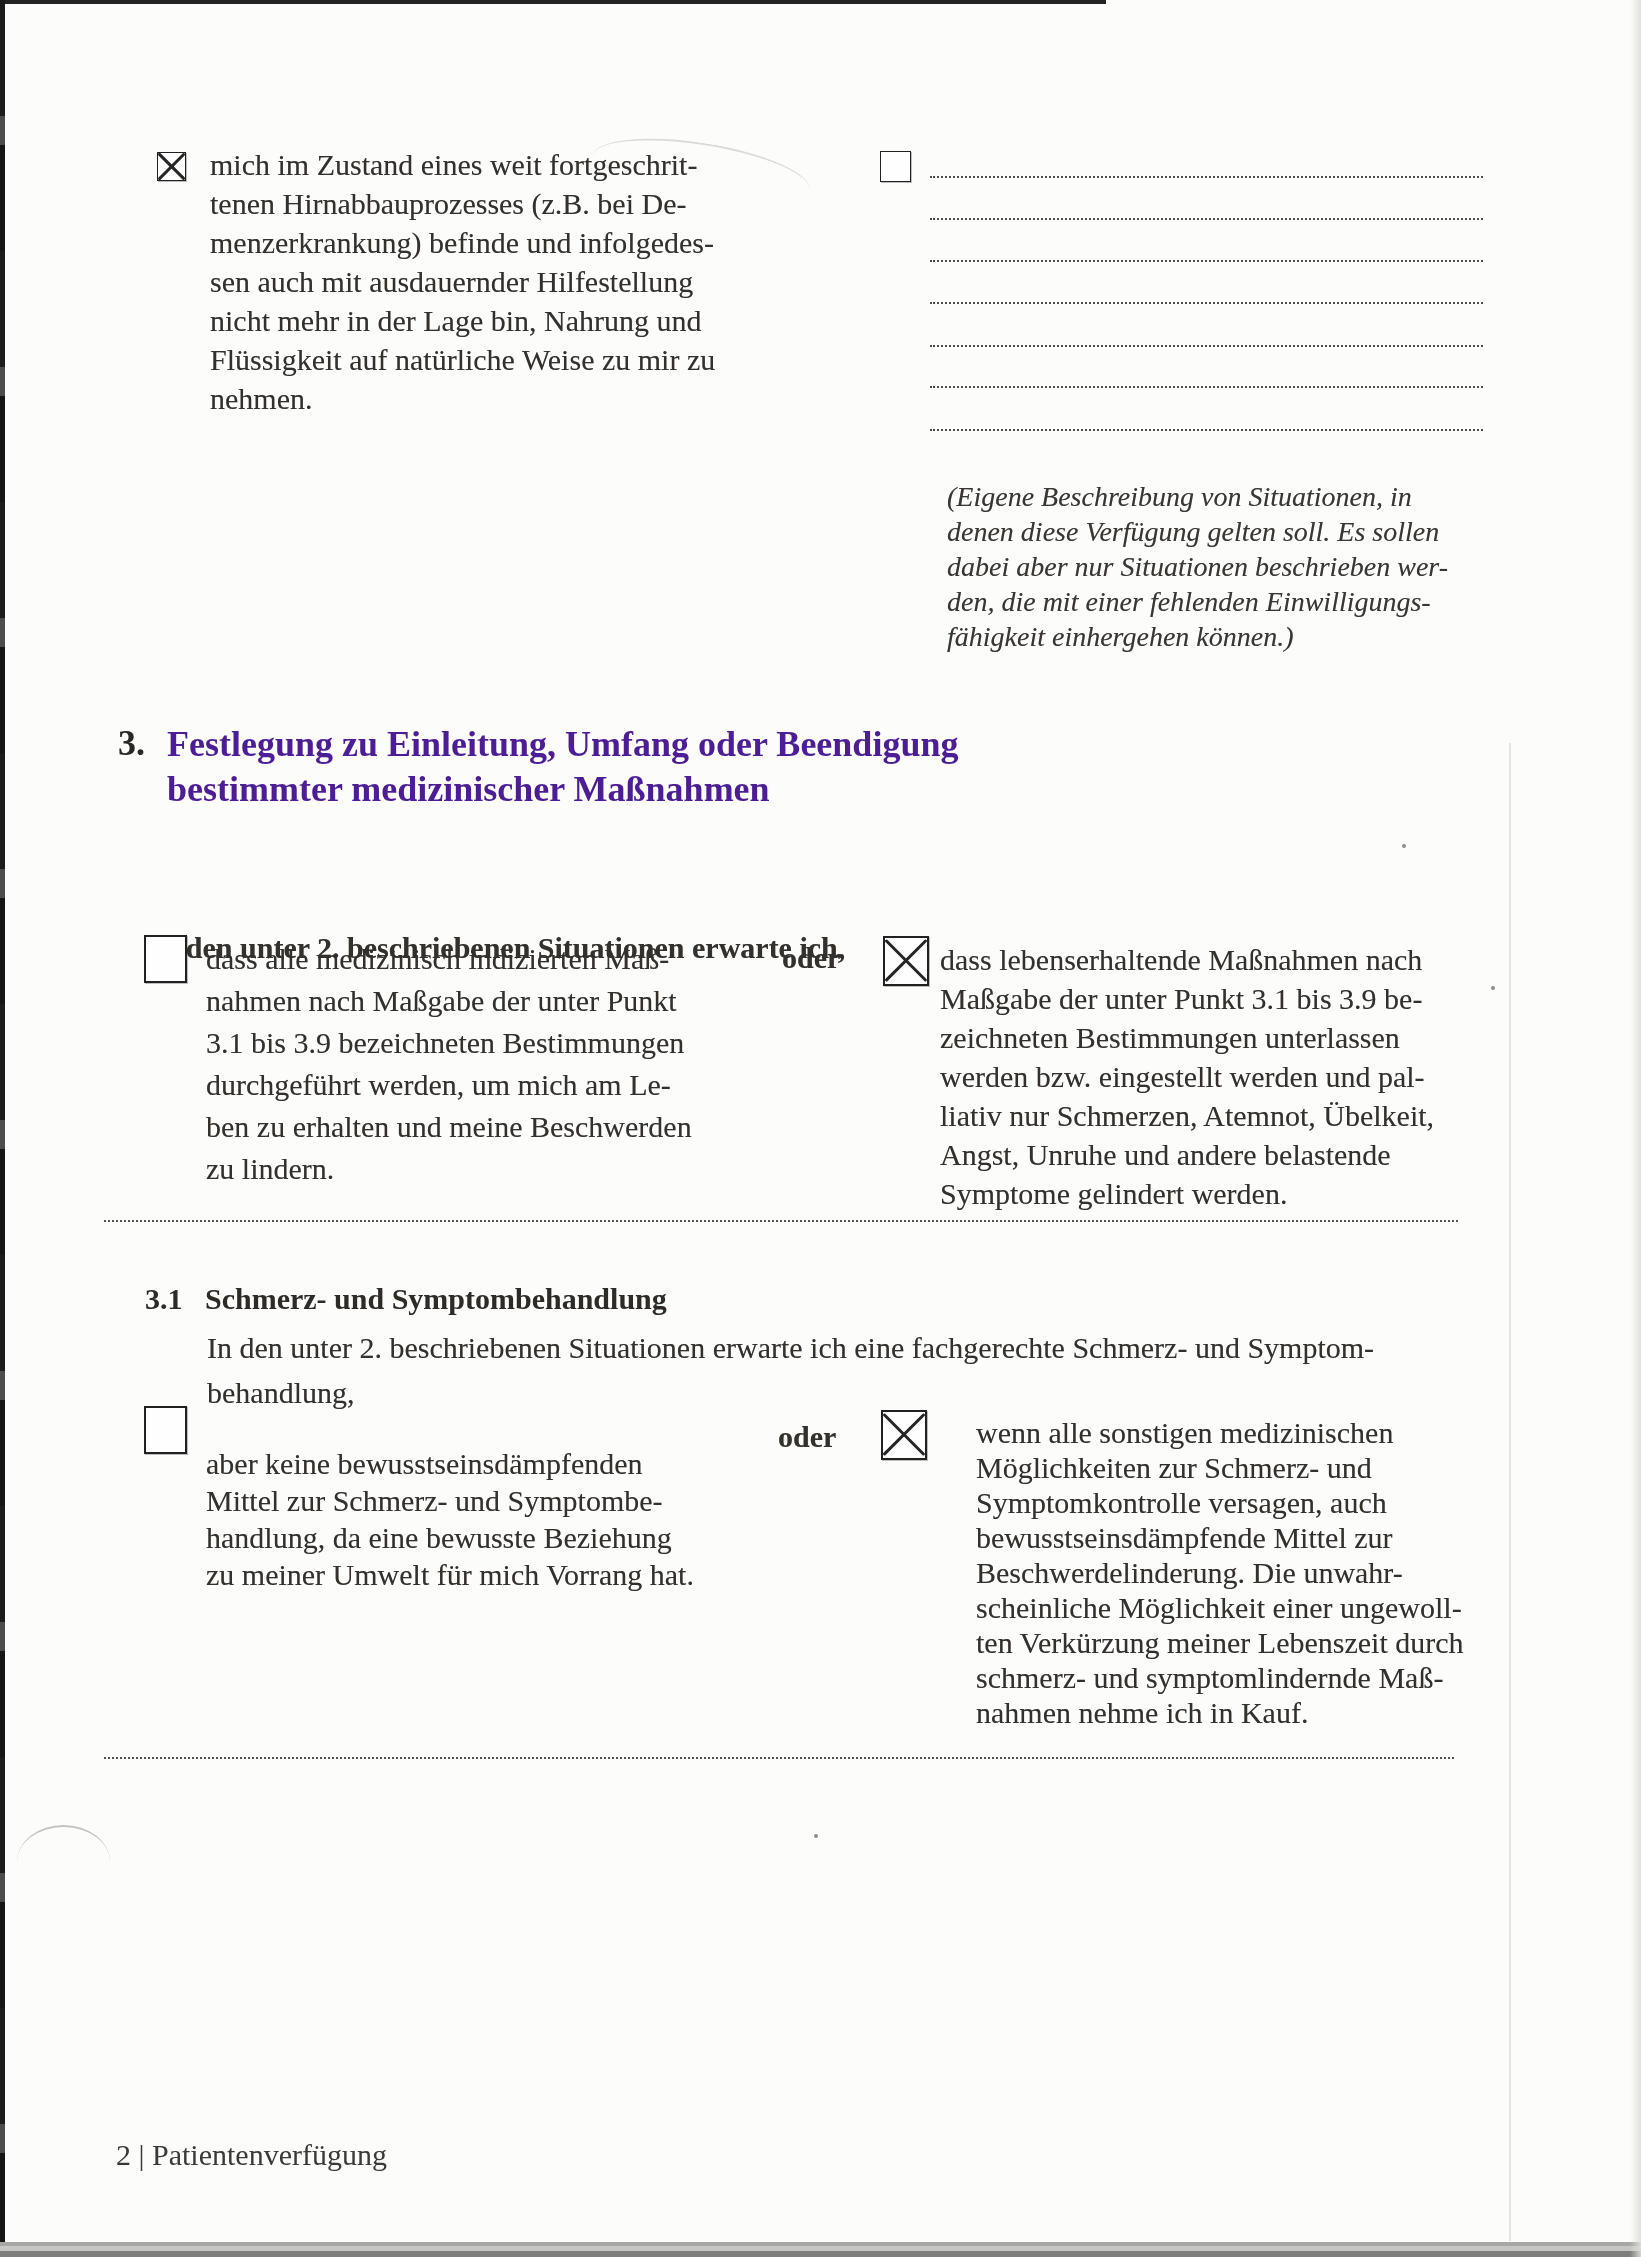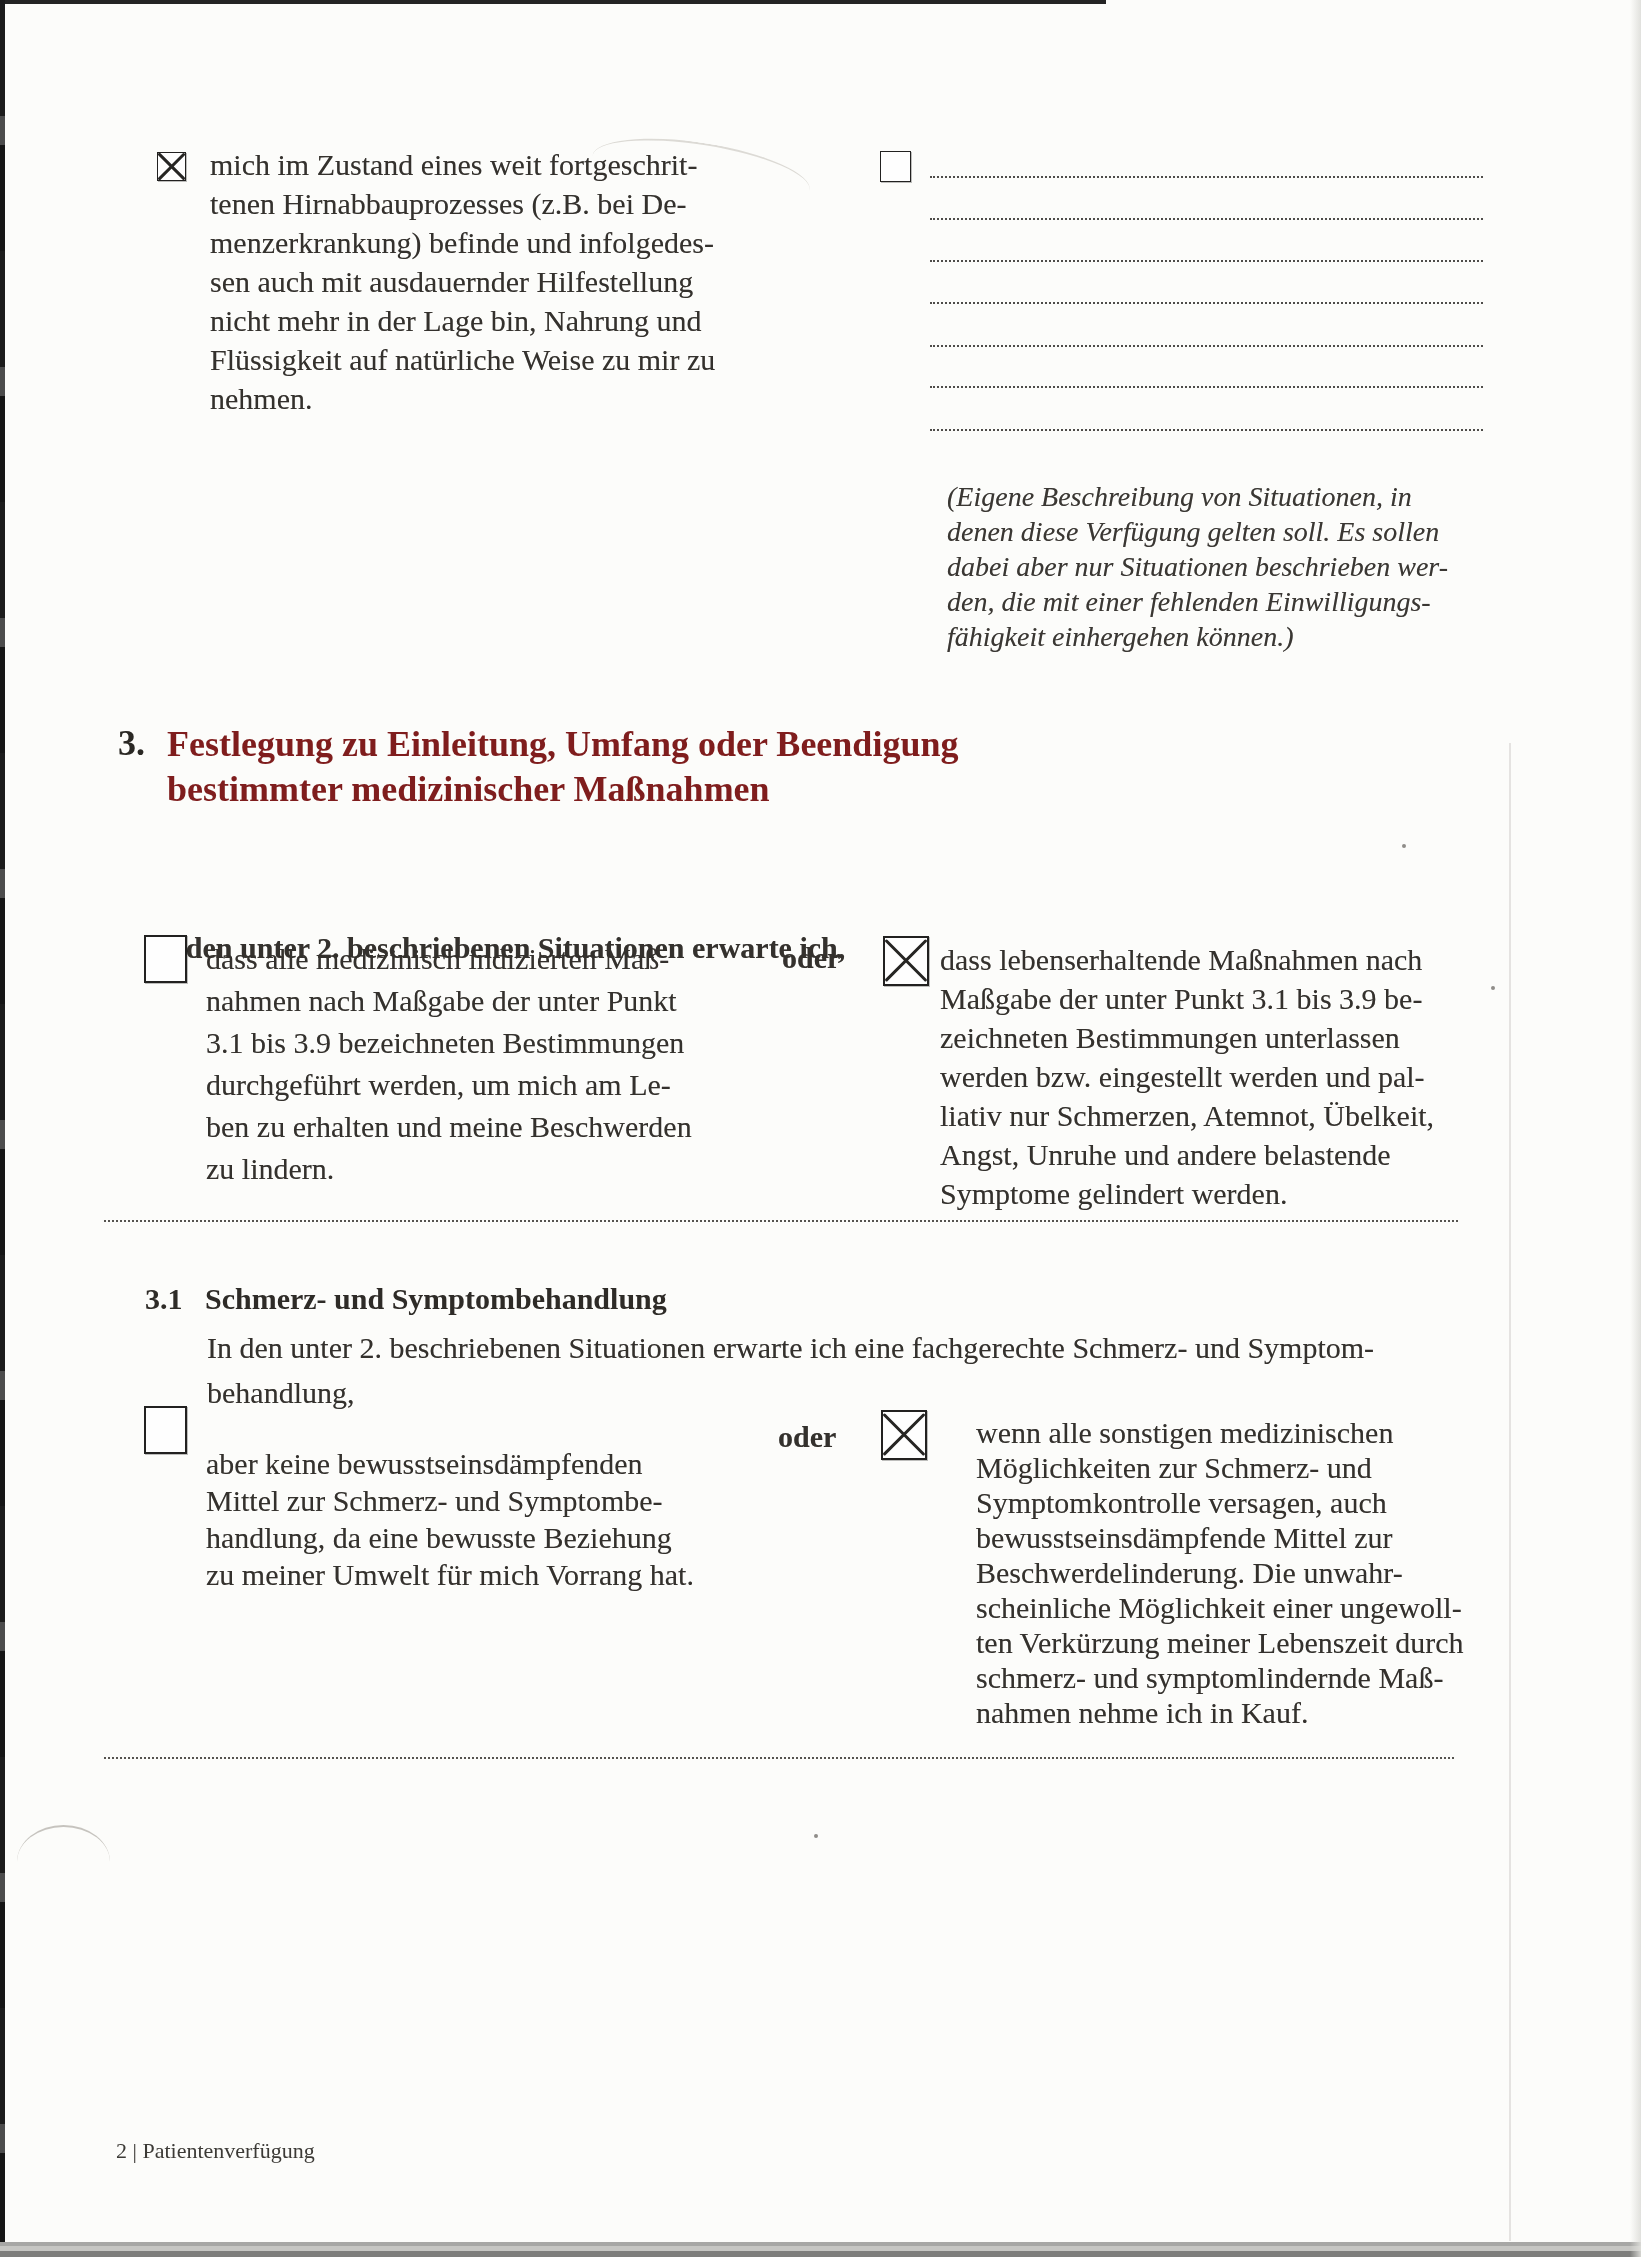--- a/index.html
+++ b/index.html
@@ -7,21 +7,21 @@
     width:1641px; height:2257px; position:relative;
     background:#fcfcfa; overflow:hidden;
     font-family:"Liberation Serif", serif;
     color:#33302c;
   }
   .abs { position:absolute; }
   .txt { white-space:pre; font-size:30px; line-height:39px; color:#34312d;
          text-shadow:0 0 0.5px rgba(40,38,35,.35); }
   .italic { font-style:italic; font-size:28px; line-height:35px; color:#3a3733; }
   .bold { font-weight:700; }
-  .h3title { font-weight:700; font-size:36px; line-height:45px; color:#7f1d1d; white-space:pre; }
+  .h3title { font-weight:700; font-size:36px; line-height:45px; color:#4c1d95; white-space:pre; }
   .h3num { font-weight:700; font-size:36px; color:#2a2824; }
   .subhead { font-weight:700; font-size:30px; color:#2e2b27;text-align:center; }
   .cb { position:absolute; background:#fefefe; border:2.9px solid #222120;
         box-shadow:1px 1px 0 rgba(0,0,0,.25); }
   .cb.small { border-width:1.9px; }
   .cb.checked::before, .cb.checked::after {
     content:""; position:absolute; width:138%; height:2.9px; background:#262523;
     left:-19%; top:calc(50% - 1.9px); border-radius:1.9px;
   }
   .cb.checked::before { transform:rotate(45deg); }
@@ -125,14 +125,14 @@
 Symptomkontrolle versagen, auch
 bewusstseinsdämpfende Mittel zur
 Beschwerdelinderung. Die unwahr-
 scheinliche Möglichkeit einer ungewoll-
 ten Verkürzung meiner Lebenszeit durch
 schmerz- und symptomlindernde Maß-
 nahmen nehme ich in Kauf.</div>
 
 <div class="divider" style="left:104px;top:1757px;width:1350px;"></div>
 
-<div class="abs" style="left:116px;top:2138px;font-size:22px;color:#3c3a36;">2 | Patientenverfügung</div>
+<div class="abs" style="left:116px;top:2138px;font-size:30px;color:#3c3a36;">2 | Patientenverfügung</div>
 
 
 </body></html>

